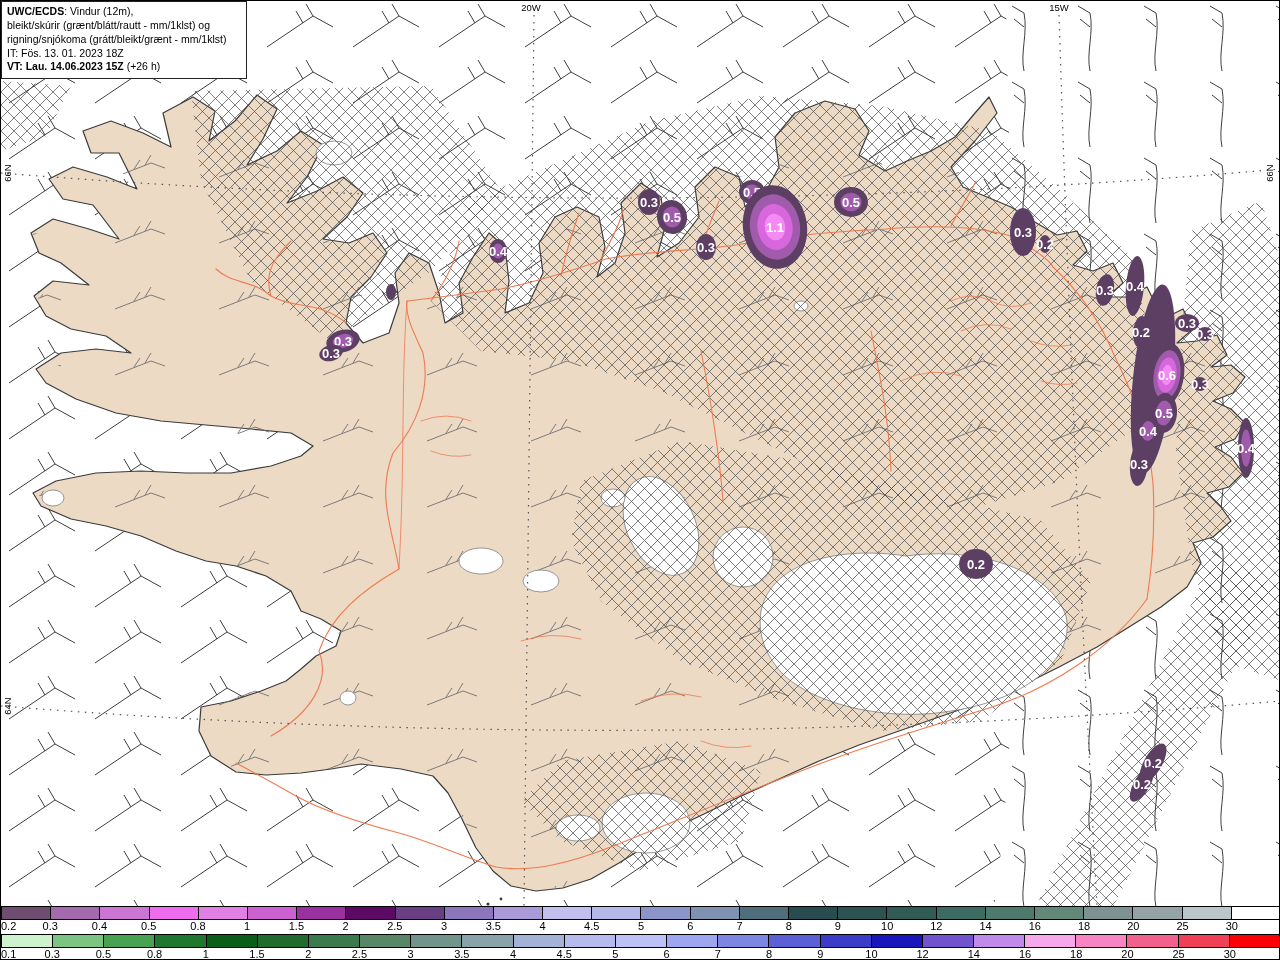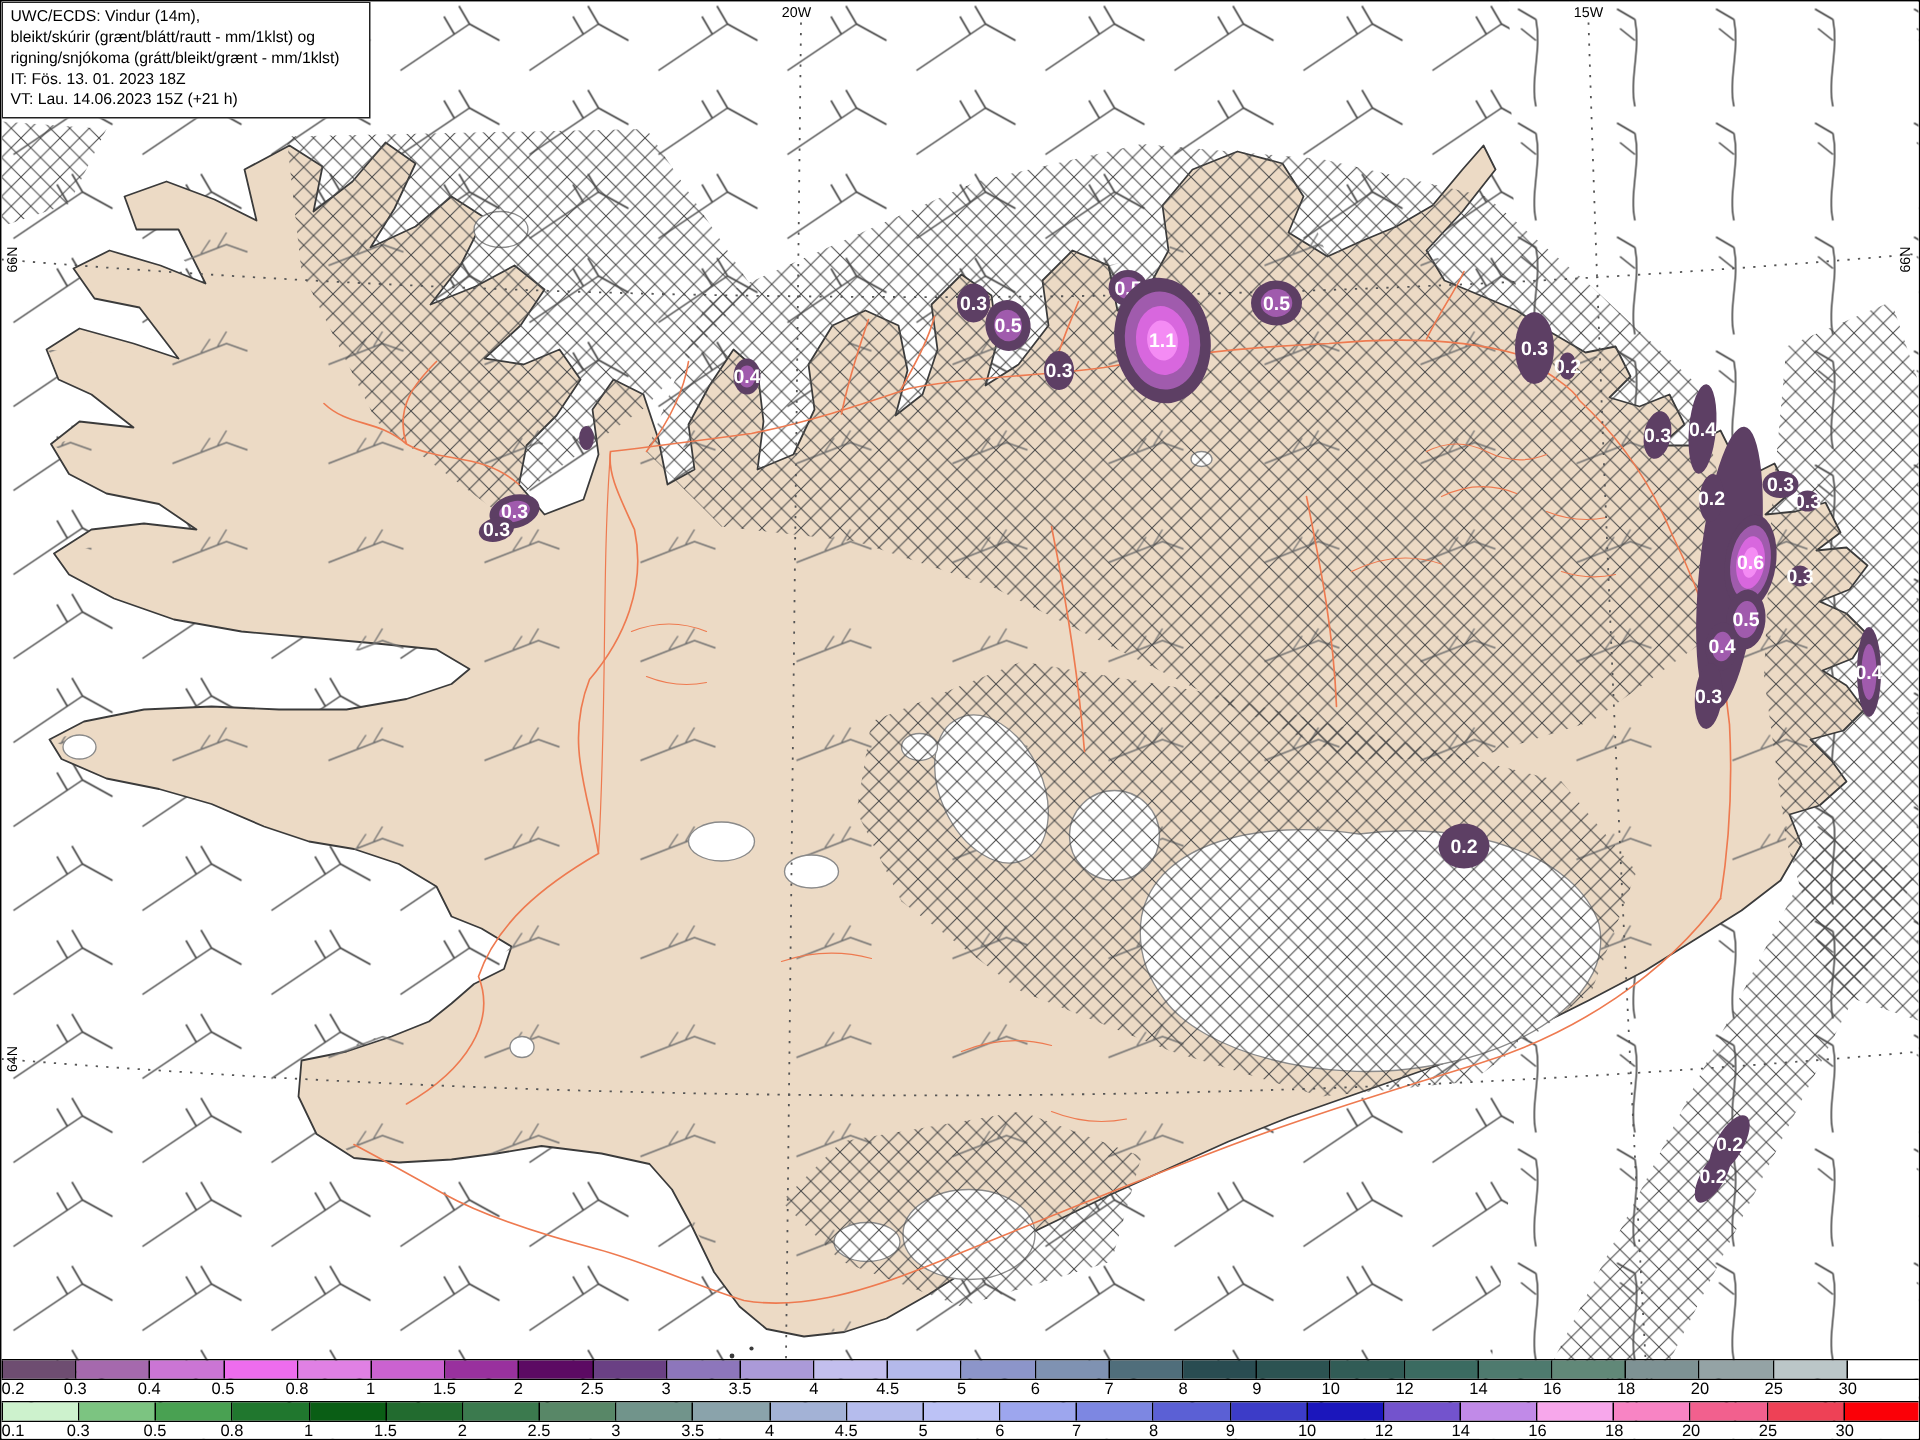--- a/index.html
+++ b/index.html
@@ -4,21 +4,21 @@
 <style>
   html,body{margin:0;padding:0;background:#fff;}
   #stage{position:relative;width:1280px;height:960px;overflow:hidden;background:#fff;
          border:1px solid #000;box-sizing:border-box;
          font-family:"Liberation Sans","DejaVu Sans",sans-serif;}
   #mapsvg{position:absolute;left:0;top:0;}
   
   #titlebox{position:absolute;left:0;top:0;width:246px;background:#fff;
             border:1px solid #222;box-sizing:border-box;padding:3px 5px 4px 5px;
             font-size:10.5px;line-height:1.32;color:#000;z-index:5;}
-  #titlebox b{font-weight:normal;}
+  #titlebox b{font-weight:bold;}
   
   .scalebar{position:absolute;left:0;width:1280px;height:14px;display:flex;
             border-top:1px solid #000;border-bottom:1px solid #000;box-sizing:border-box;z-index:6;}
   .scalebar .cell{flex:1 1 0;border-right:1px solid #000;box-sizing:border-box;}
   .scalebar .cell:first-child{border-left:1px solid #000;}
   .labelrow{position:absolute;left:0;width:1280px;height:14px;background:#fff;z-index:6;
             font-size:11px;color:#000;}
   .labelrow span{position:absolute;top:0;transform:translateX(-50%);white-space:nowrap;}
   .labelrow span.first{transform:none;}
   #snowbar{top:905px;} #snowlabels{top:919px;}
@@ -251,25 +251,25 @@
   <g id="gridlabels" font-size="9.5" fill="#000">
         <text x="530" y="10" text-anchor="middle">20W</text>
         <text x="1058" y="10" text-anchor="middle">15W</text>
         <text x="10" y="172" text-anchor="middle" transform="rotate(-90 10 172)">66N</text>
         <text x="10" y="705" text-anchor="middle" transform="rotate(-90 10 705)">64N</text>
         <text x="1272" y="172" text-anchor="middle" transform="rotate(-90 1272 172)">66N</text>
       </g>
 </svg>
 
 <div id="titlebox">
-  <div><b>UWC/ECDS</b><span>: Vindur (14m),</span></div>
+  <div><b>UWC/ECDS</b><span>: Vindur (12m),</span></div>
   <div>bleikt/skúrir (grænt/blátt/rautt - mm/1klst) og</div>
   <div>rigning/snjókoma (grátt/bleikt/grænt - mm/1klst)</div>
   <div>IT: Fös. 13. 01. 2023 18Z</div>
-  <div><b>VT: Lau. 14.06.2023 15Z</b><span> (+21 h)</span></div>
+  <div><b>VT: Lau. 14.06.2023 15Z</b><span> (+26 h)</span></div>
 </div>
 
 <div id="snowbar" class="scalebar">
       <div class="cell" style="background: rgb(110, 77, 113);"></div>
       <div class="cell" style="background: rgb(165, 105, 173);"></div>
       <div class="cell" style="background: rgb(203, 117, 212);"></div>
       <div class="cell" style="background: rgb(238, 108, 238);"></div>
       <div class="cell" style="background: rgb(224, 128, 228);"></div>
       <div class="cell" style="background: rgb(203, 98, 208);"></div>
       <div class="cell" style="background: rgb(153, 49, 158);"></div>

